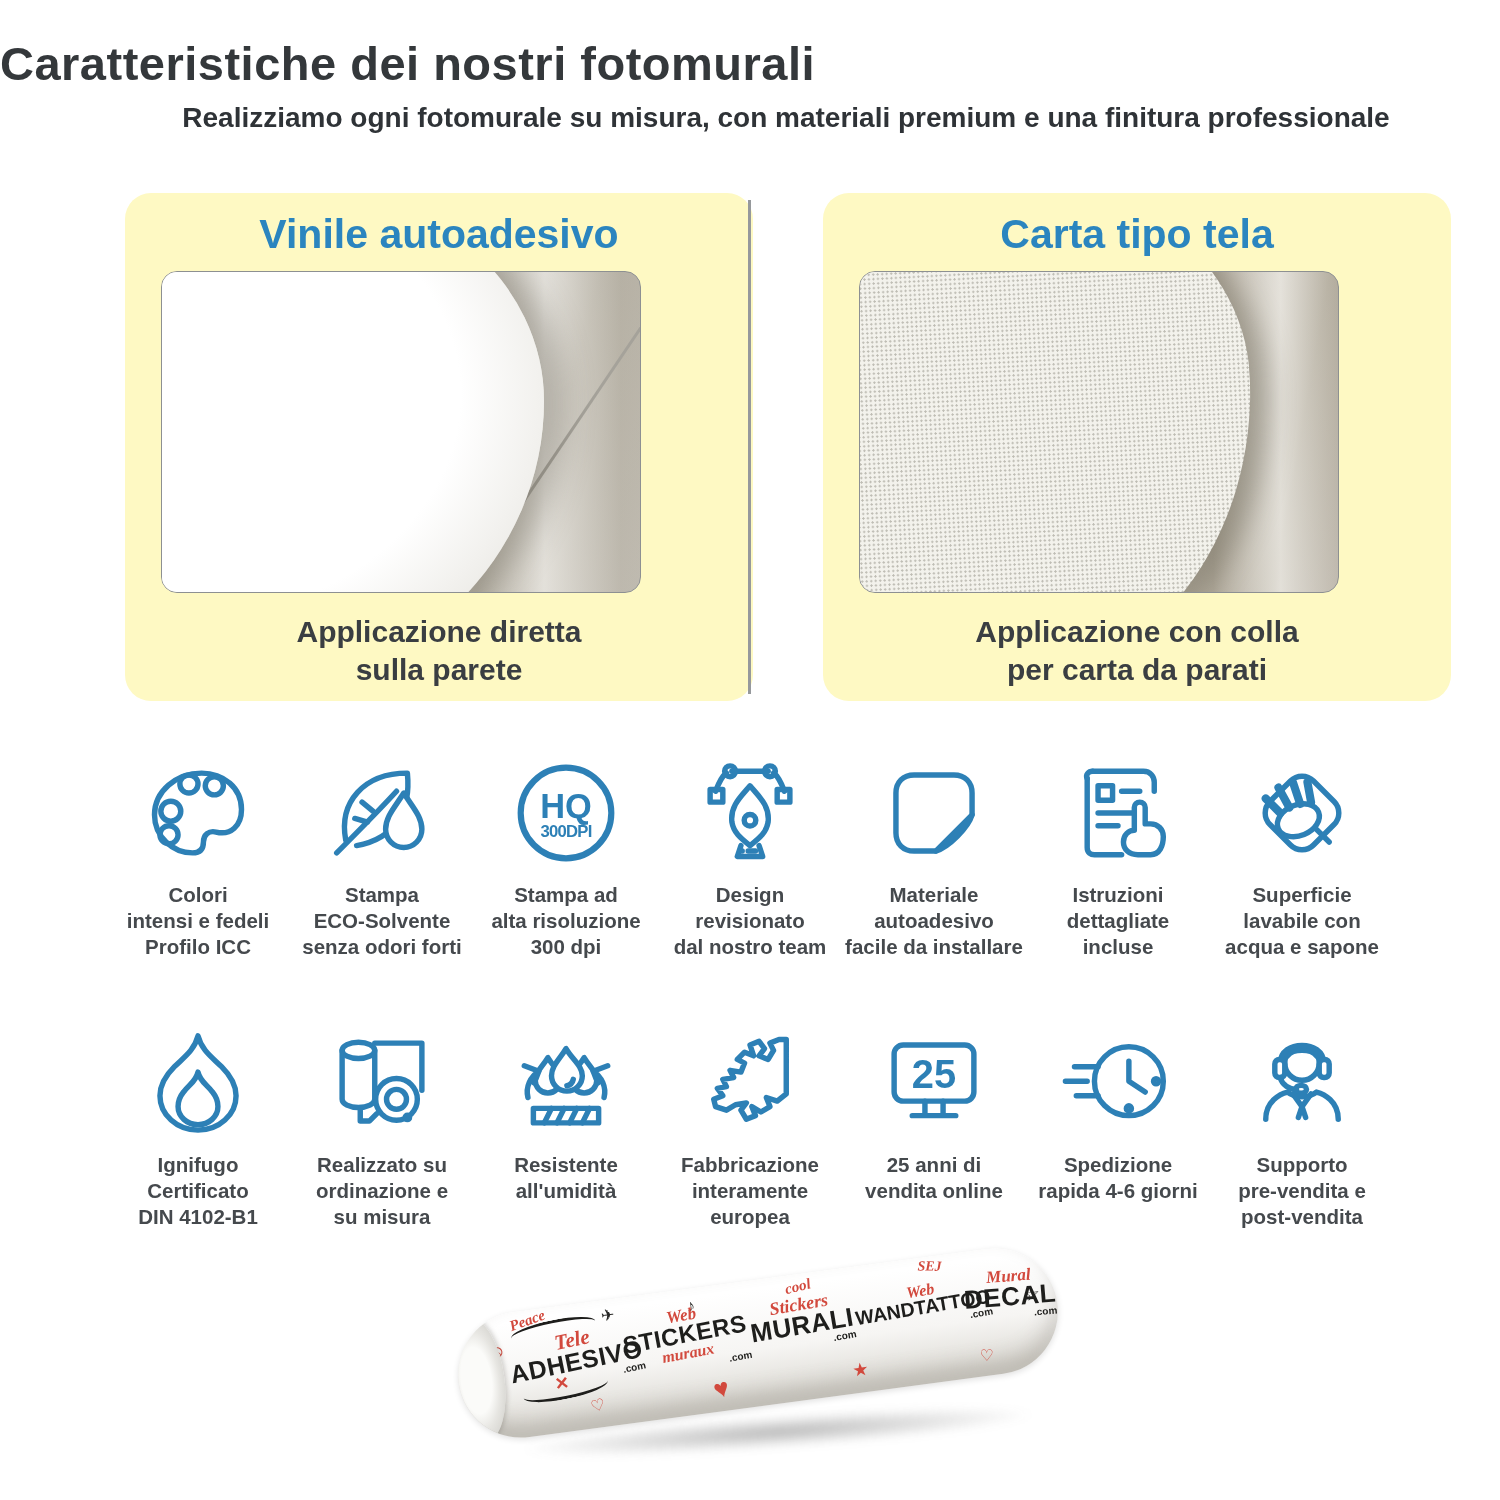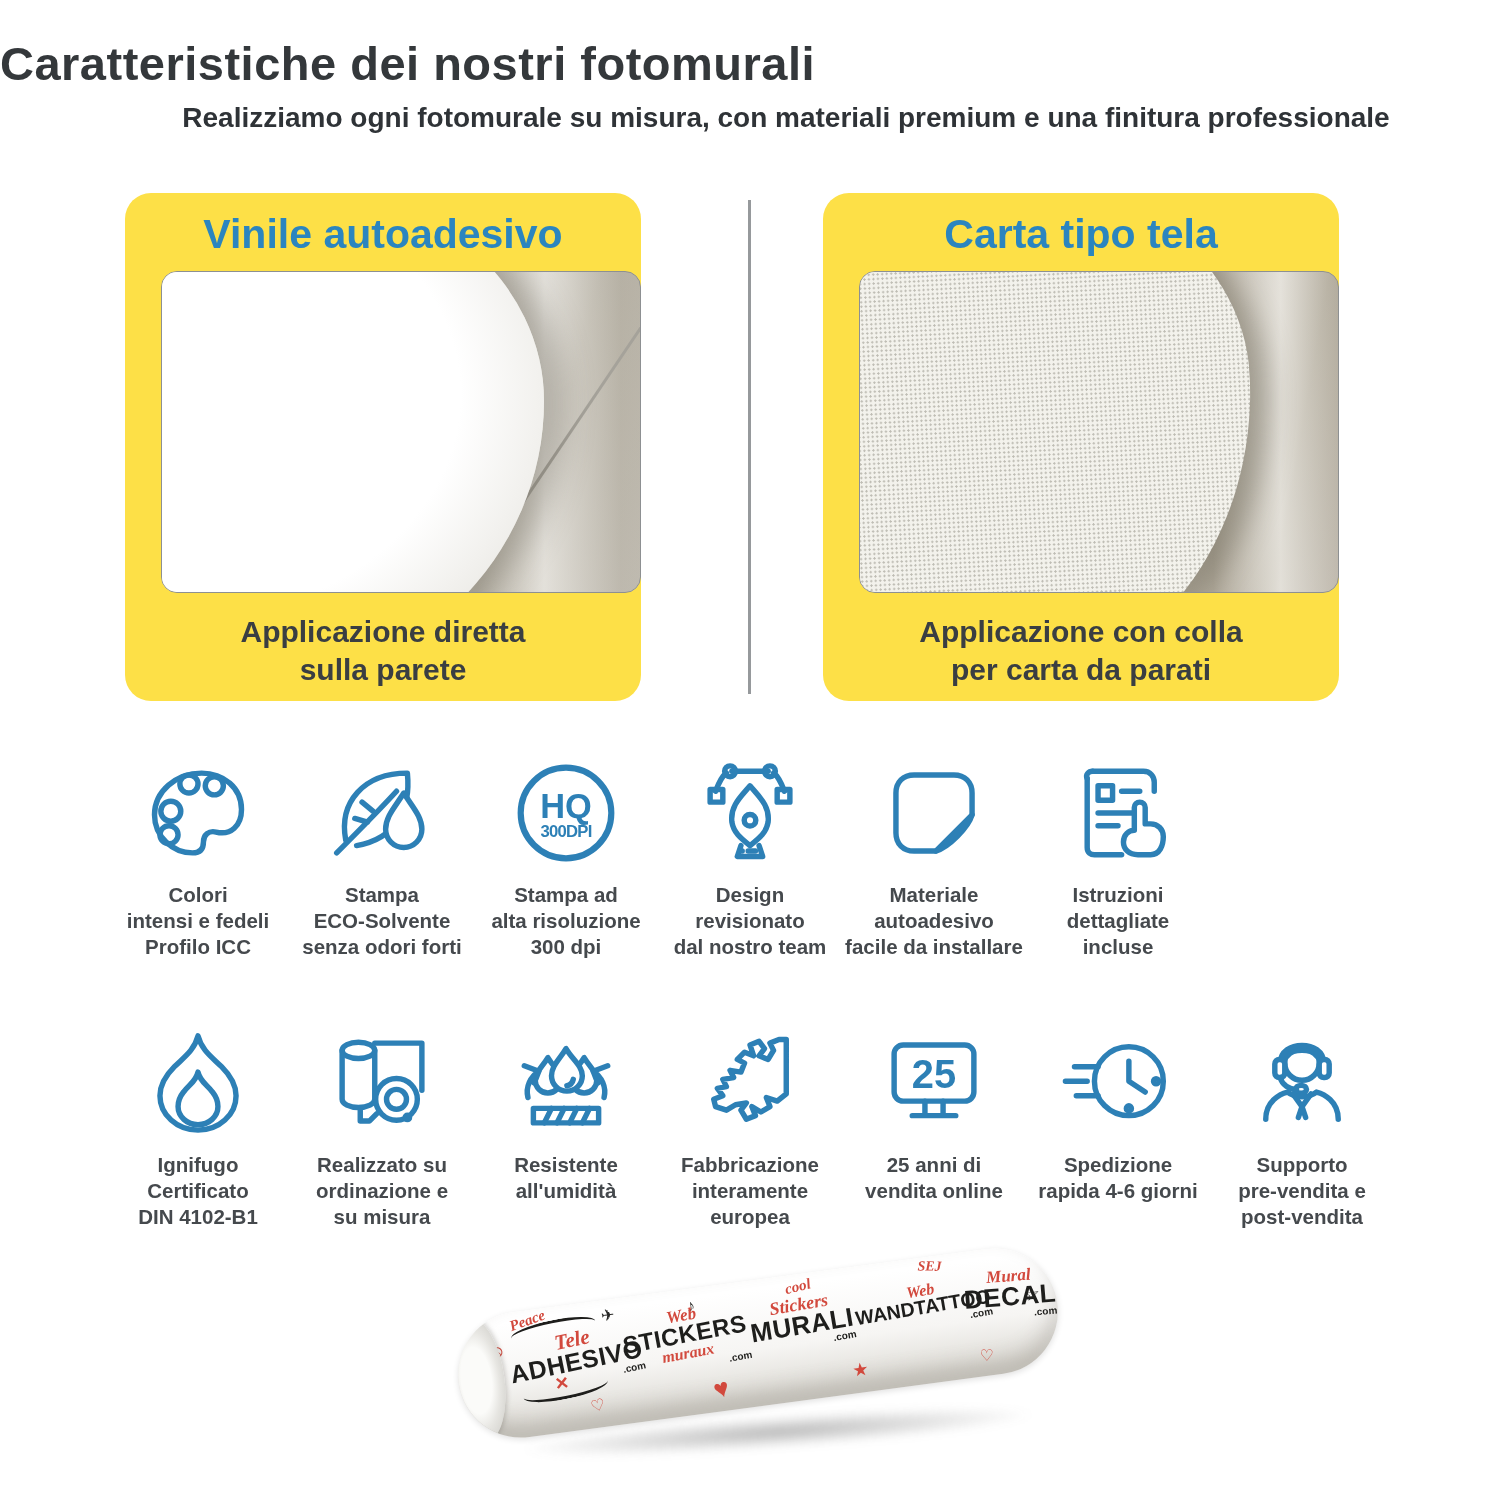--- a/index.html
+++ b/index.html
@@ -6,21 +6,21 @@
   .page{position:relative;width:1500px;height:1500px;background:#fff;overflow:hidden;
         font-family:"Liberation Sans","DejaVu Sans",sans-serif;}
 
   
   .title{position:absolute;top:36px;left:0;width:100%;text-align:left;
          font-size:47px;font-weight:700;color:#34383b;letter-spacing:.5px;}
   .subtitle{position:absolute;top:102px;left:0;width:100%;text-align:center;
          font-size:28px;font-weight:700;color:#2f3337;padding-left:36px;}
 
   
-  .card{position:absolute;top:193px;width:516px;height:508px;background:#fde047;border-radius:26px;}
+  .card{position:absolute;top:193px;width:628px;height:508px;background:#fef9c3;border-radius:26px;}
   .card.left{left:125px;} .card.right{left:823px;}
   .divider{position:absolute;left:748px;top:200px;width:3px;height:494px;background:#96999c;}
   .card-title{position:absolute;top:18px;left:0;width:100%;text-align:center;
          font-size:41px;font-weight:700;color:#2b85bf;}
   .photo{position:absolute;left:36px;top:78px;width:478px;height:320px;border-radius:16px;
          border:1px solid #8d9092;overflow:hidden;}
   .card-caption{position:absolute;top:420px;left:0;width:100%;text-align:center;
          font-size:30px;font-weight:700;color:#3a3e42;line-height:1.25;white-space:pre-line;}
 
   
@@ -219,20 +219,33 @@
           <rect x="21" y="17" width="8" height="8"></rect>
           <path d="M34 20 H44 M21 32 H40 M21 39 H32"></path>
           <path class="fillw" d="M41 29 a3 3 0 0 1 6 0 V38 H50 C54 38 57 41 57 45 C57 50 55 55 50 55 H43 C38 55 35 52 35 48 C35 44 38 41.5 41 41.5 Z"></path>
         </svg>
       </div>
       <div class="flabel">Istruzioni
 dettagliate
 incluse</div>
     </div>
 
+    <div class="feature">
+      <div class="icon-box">
+        <svg class="ic" viewBox="0 0 64 64">
+          <rect x="15" y="15" width="34" height="34" rx="9" transform="rotate(45 32 32)"></rect>
+          <ellipse class="fillw" cx="30" cy="36" rx="12" ry="8.5" transform="rotate(-22 30 36)"></ellipse>
+          <path d="M20 32 L12 24 M25 29 L19 18 M31 27 L27 15 M37 26 L35 15" stroke-width="4.5"></path>
+          <path d="M40 41 L47 48"></path>
+        </svg>
+      </div>
+      <div class="flabel">Superficie
+lavabile con
+acqua e sapone</div>
+    </div>
 
   </div>
 
   <div class="features row2">
 
     <div class="feature">
       <div class="icon-box">
         <svg class="ic" viewBox="0 0 64 64">
           <path d="M32 6 C34 14 40 18 45 23 C50 28 53 33 53 39 A21 19 0 0 1 11 39 C11 33 14 28 19 23 C24 18 30 14 32 6 Z"></path>
           <path d="M32 26 C33 31 37 33 40 37 C42 39.5 43 42 43 45 A11 10 0 0 1 21 45 C21 42 22 39.5 24 37 C27 33 31 31 32 26 Z"></path>

